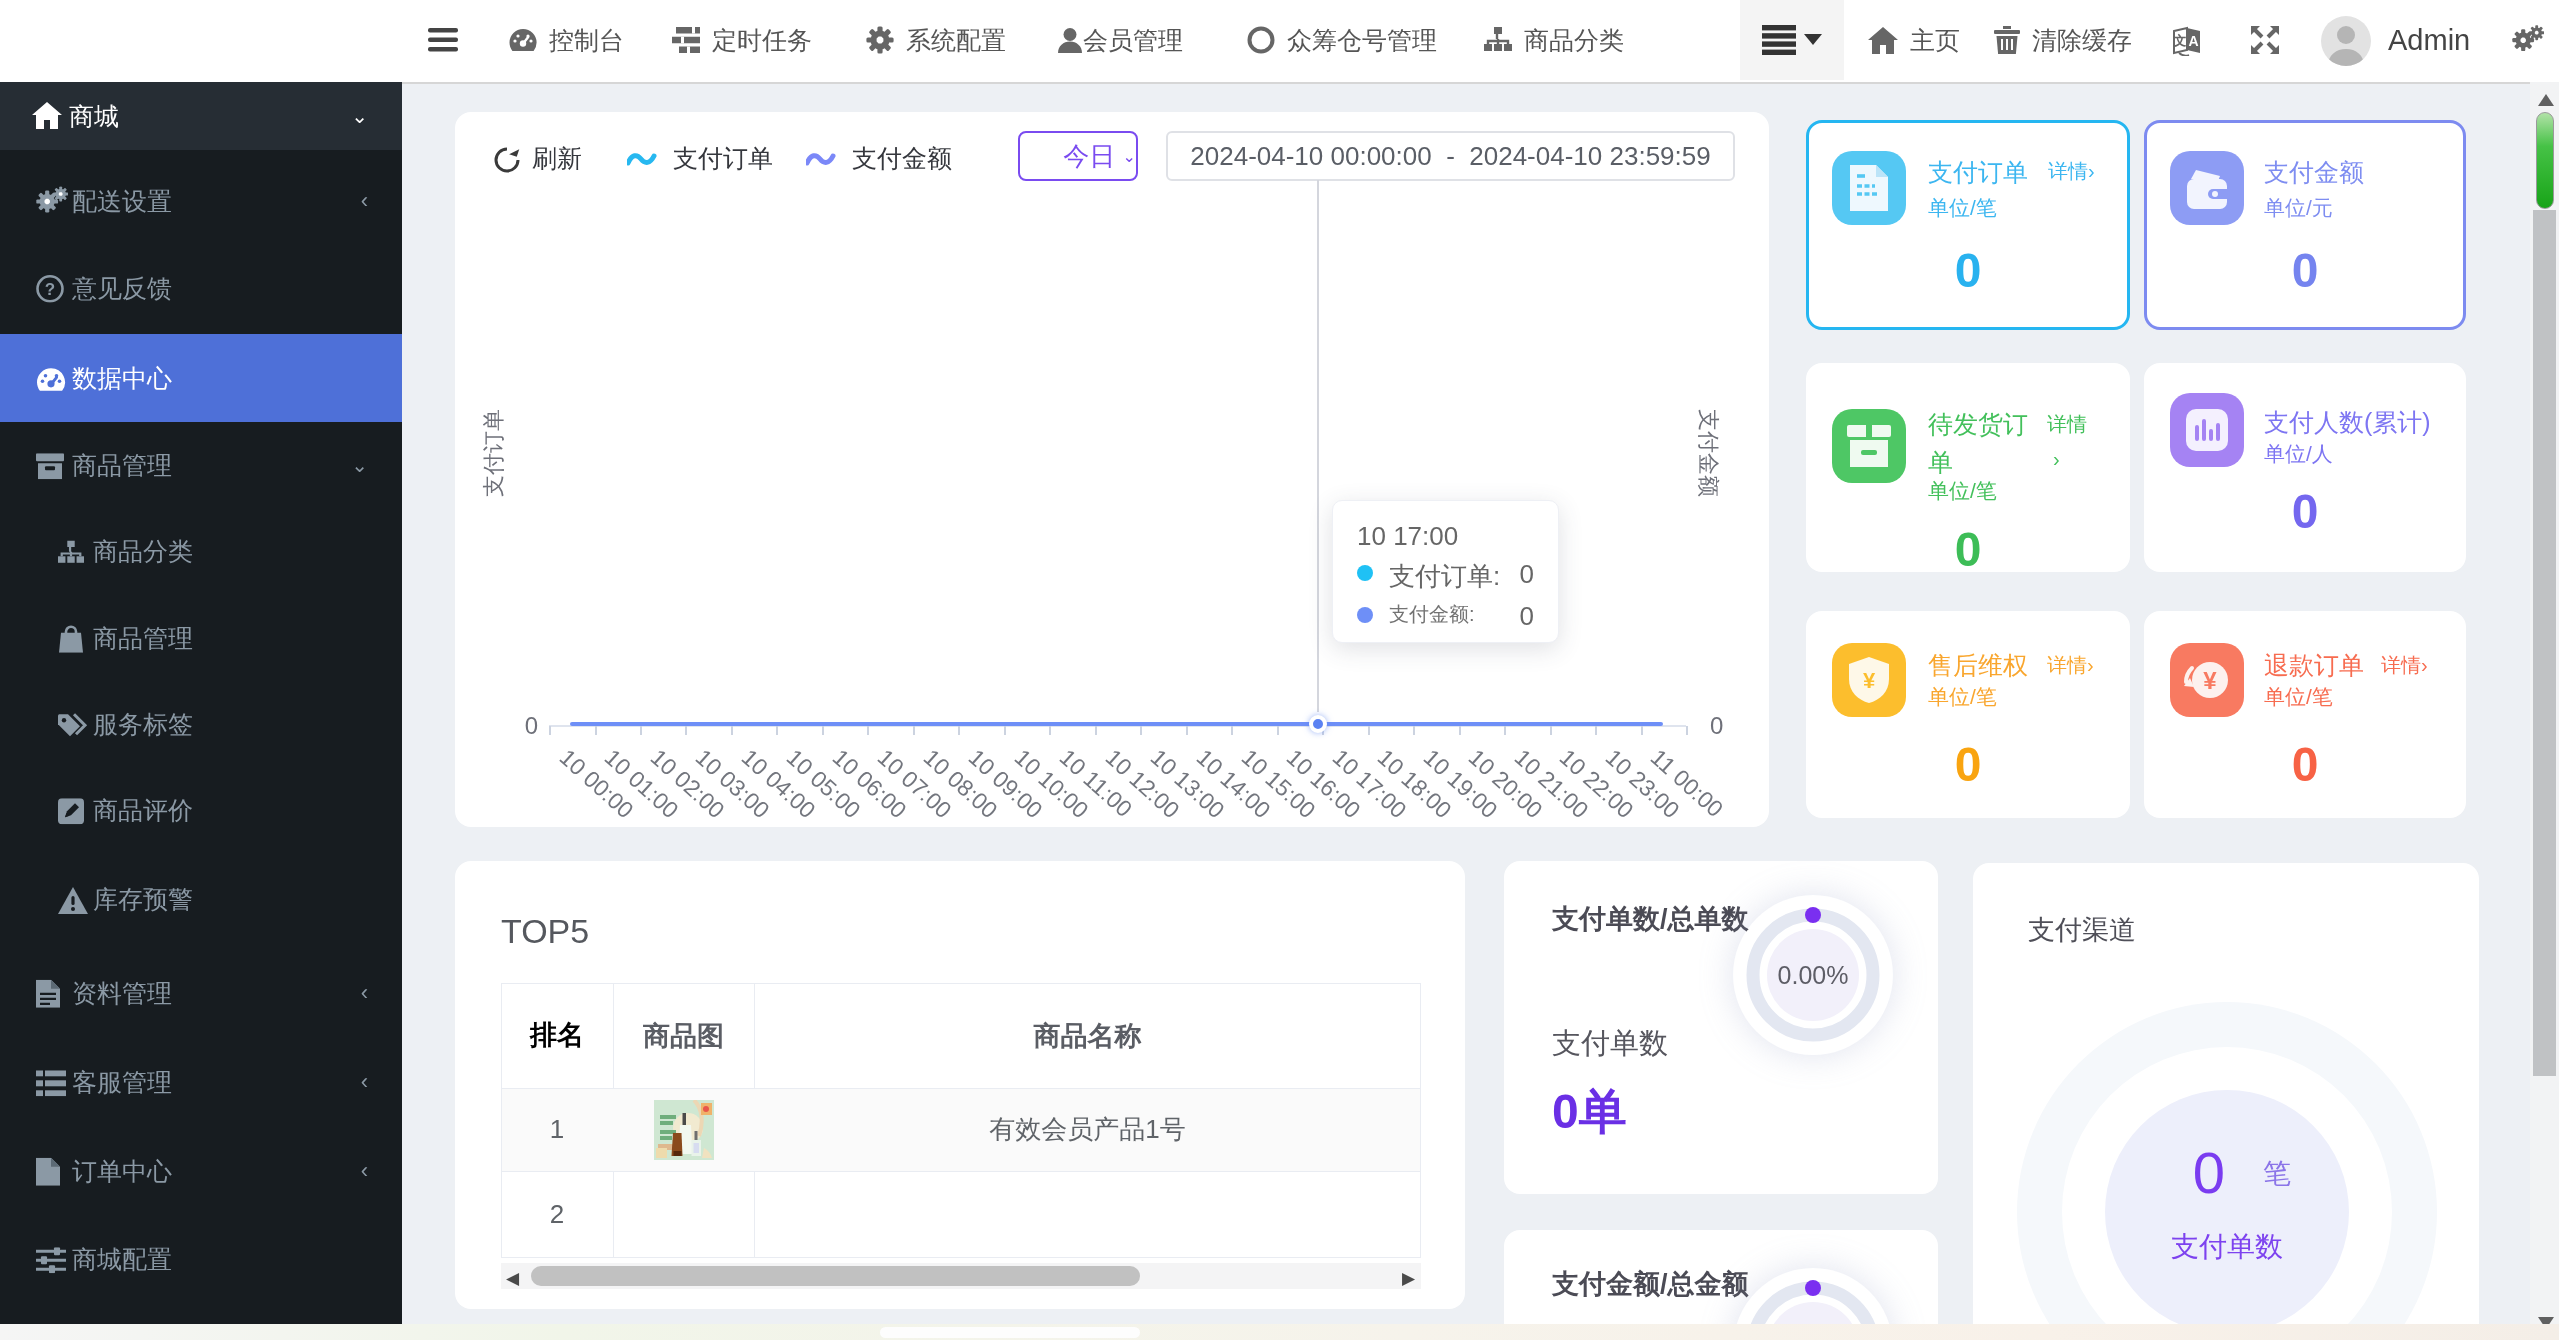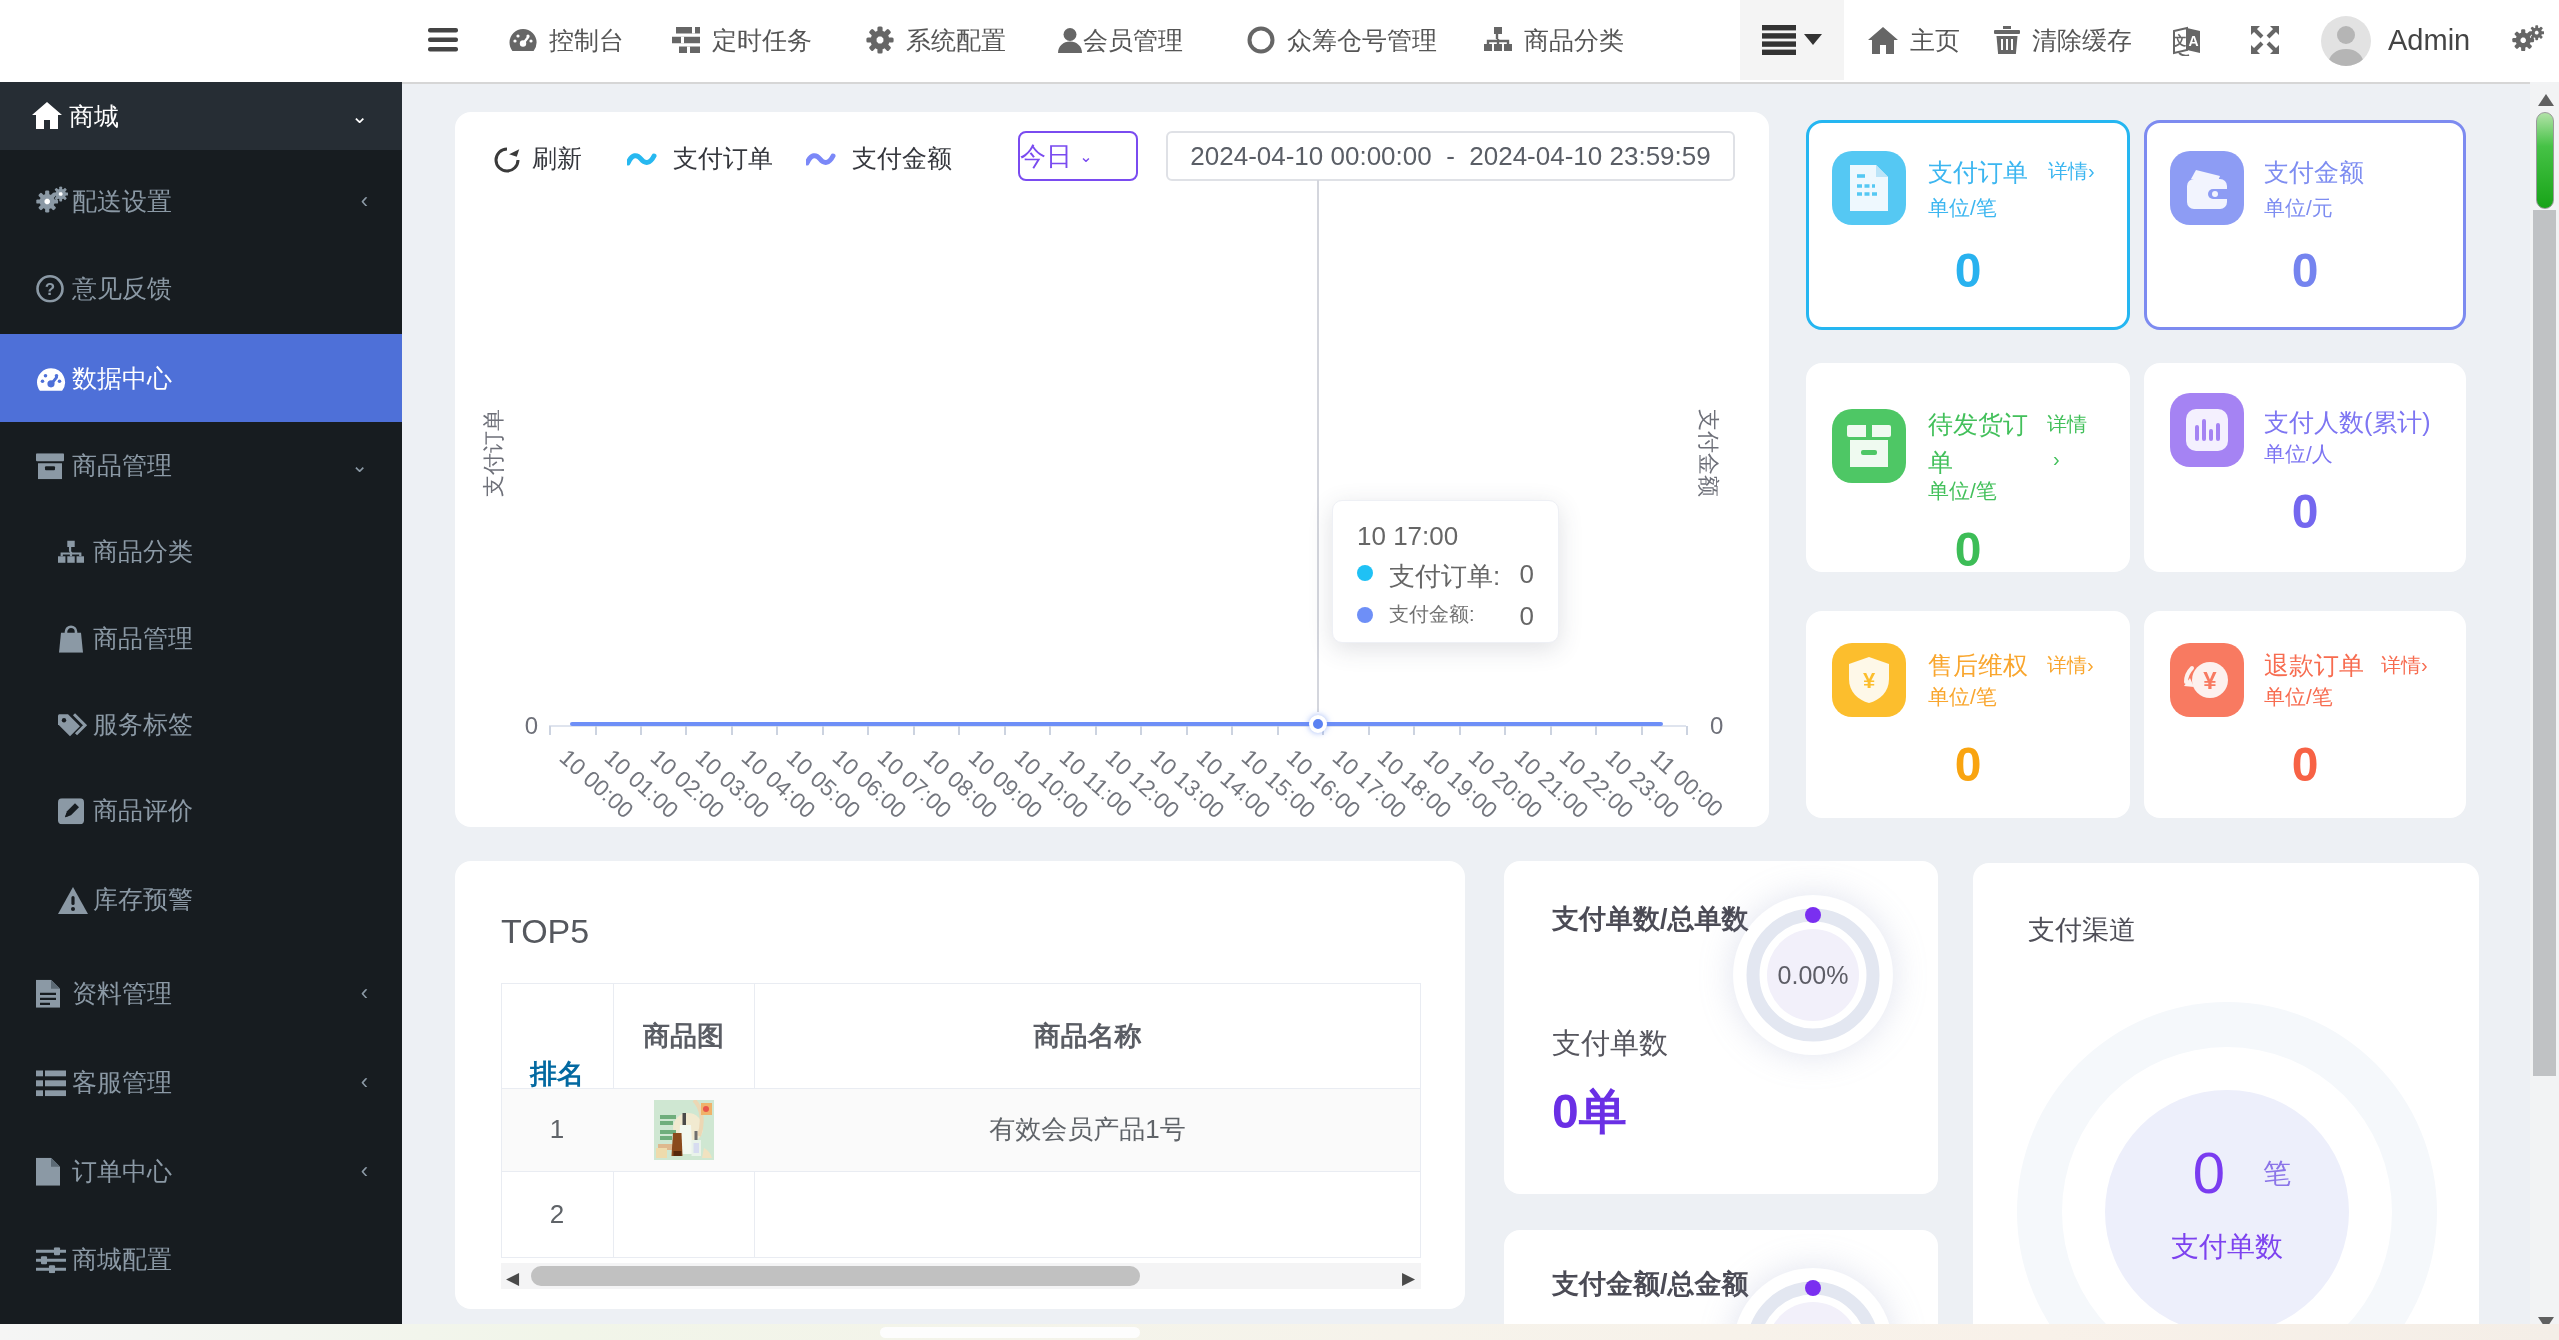--- a/index.html
+++ b/index.html
@@ -346,21 +346,21 @@
 <div class="hlbl" style="left:494px;top:142px"><svg class="ic" width="26" height="26" viewBox="0 0 26 26">
       <path d="M13 2a11 11 0 1 0 11 11" fill="none" stroke="#3a3a3a" stroke-width="3"></path>
       <path d="M24 2v8h-8z" fill="#3a3a3a" transform="rotate(18 24 6)"></path>
     </svg><span style="margin-left:12px">刷新</span></div>
 <div class="hlbl" style="left:627px;top:142px"><svg class="ic" width="32" height="16" viewBox="0 0 32 16">
       <path d="M1 11c4-9 9-9 13-4s9 5 13-3" fill="none" stroke="#27b8f0" stroke-width="5" stroke-linecap="round"></path>
     </svg><span style="margin-left:14px">支付订单</span></div>
 <div class="hlbl" style="left:806px;top:142px"><svg class="ic" width="32" height="16" viewBox="0 0 32 16">
       <path d="M1 11c4-9 9-9 13-4s9 5 13-3" fill="none" stroke="#7b88f8" stroke-width="5" stroke-linecap="round"></path>
     </svg><span style="margin-left:14px">支付金额</span></div>
-<div class="abs" style="left:1018px;top:131px;width:120px;height:50px;border:2px solid #7a4bf0;border-radius:8px;color:#7a4bf0;font-size:26px;display:flex;align-items:center;justify-content:flex-start">今日&nbsp;<span style="font-size:16px">⌄</span></div>
+<div class="abs" style="left:1018px;top:131px;width:120px;height:50px;border:2px solid #7a4bf0;border-radius:8px;color:#7a4bf0;font-size:26px;display:flex;align-items:center;justify-content:flex-end">今日&nbsp;<span style="font-size:16px">⌄</span></div>
 <div class="abs" style="left:1166px;top:131px;width:569px;height:50px;border:2px solid #dfe1e6;border-radius:6px;color:#5a5e66;font-size:26px;display:flex;align-items:center;justify-content:center">2024-04-10 00:00:00&nbsp;&nbsp;-&nbsp;&nbsp;2024-04-10 23:59:59</div>
 <div class="abs" style="left:494px;top:453px;transform:translate(-50%,-50%) rotate(-90deg);font-size:22px;color:#6e7079;white-space:nowrap">支付订单</div>
 <div class="abs" style="left:1708px;top:453px;transform:translate(-50%,-50%) rotate(90deg);font-size:22px;color:#6e7079;white-space:nowrap">支付金额</div>
 <div class="abs" style="left:1317px;top:180px;width:2px;height:532px;background:#d4d6dd"></div>
 <div class="abs" style="left:549px;top:725px;width:1137px;height:2px;background:#dfe4ee"></div>
 <div class="tick" style="left:549.0px"></div>
 <div class="tick" style="left:594.5px"></div>
 <div class="tick" style="left:640.0px"></div>
 <div class="tick" style="left:685.4px"></div>
 <div class="tick" style="left:730.9px"></div>
@@ -500,21 +500,21 @@
 <div class="sc-link" style="left:2381px;top:665px;transform:translateY(-50%);color:#f76c50">详情›</div>
 <div class="sc-unit" style="left:2264px;top:697px;transform:translateY(-50%);color:#f76c50">单位/笔</div>
 <div class="sc-zero" style="left:2305px;top:764px;color:#f76245;transform:translate(-50%,-50%)">0</div>
 <div class="card" style="left:455px;top:861px;width:1010px;height:448px"></div>
 <div class="abs" style="left:501px;top:931px;transform:translateY(-50%);font-size:34px;color:#55585e">TOP5</div>
 <div class="abs" style="left:501px;top:983px;width:920px;height:275px;border:1px solid #e9ecf2"></div>
 <div class="abs" style="left:501px;top:1088px;width:920px;height:1px;background:#e9ecf2"></div>
 <div class="abs" style="left:501px;top:1171px;width:920px;height:1px;background:#e9ecf2"></div>
 <div class="abs" style="left:613px;top:983px;width:1px;height:275px;background:#e9ecf2"></div>
 <div class="abs" style="left:754px;top:983px;width:1px;height:275px;background:#e9ecf2"></div>
-<div class="tcell" style="left:501px;top:1021px;width:112px;height:105px;font-weight:bold;color:#0369a1;font-size:27px">排名</div>
+<div class="tcell" style="left:501px;top:982px;width:112px;height:105px;font-weight:bold;color:#000000;font-size:27px">排名</div>
 <div class="tcell" style="left:613px;top:983px;width:141px;height:105px;font-weight:bold;color:#5a5d64;font-size:27px">商品图</div>
 <div class="tcell" style="left:754px;top:983px;width:667px;height:105px;font-weight:bold;color:#5a5d64;font-size:27px">商品名称</div>
 <div class="abs" style="left:502px;top:1089px;width:918px;height:82px;background:#fafafa"></div>
 <div class="tcell" style="left:501px;top:1088px;width:112px;height:83px">1</div>
 <div class="tcell" style="left:613px;top:1088px;width:141px;height:83px">
     <svg class="ic" width="60" height="60" viewBox="0 0 60 60">
       <rect width="60" height="60" fill="#cfe7d2"></rect>
 <circle cx="34" cy="28" r="15" fill="#f1ead0"></circle>
 <path d="M40 0c8 8 10 22 5 36" stroke="#ecd7b4" stroke-width="4" fill="none"></path>
 <path d="M47 3h11v12H47z" fill="#efb26a"></path>

